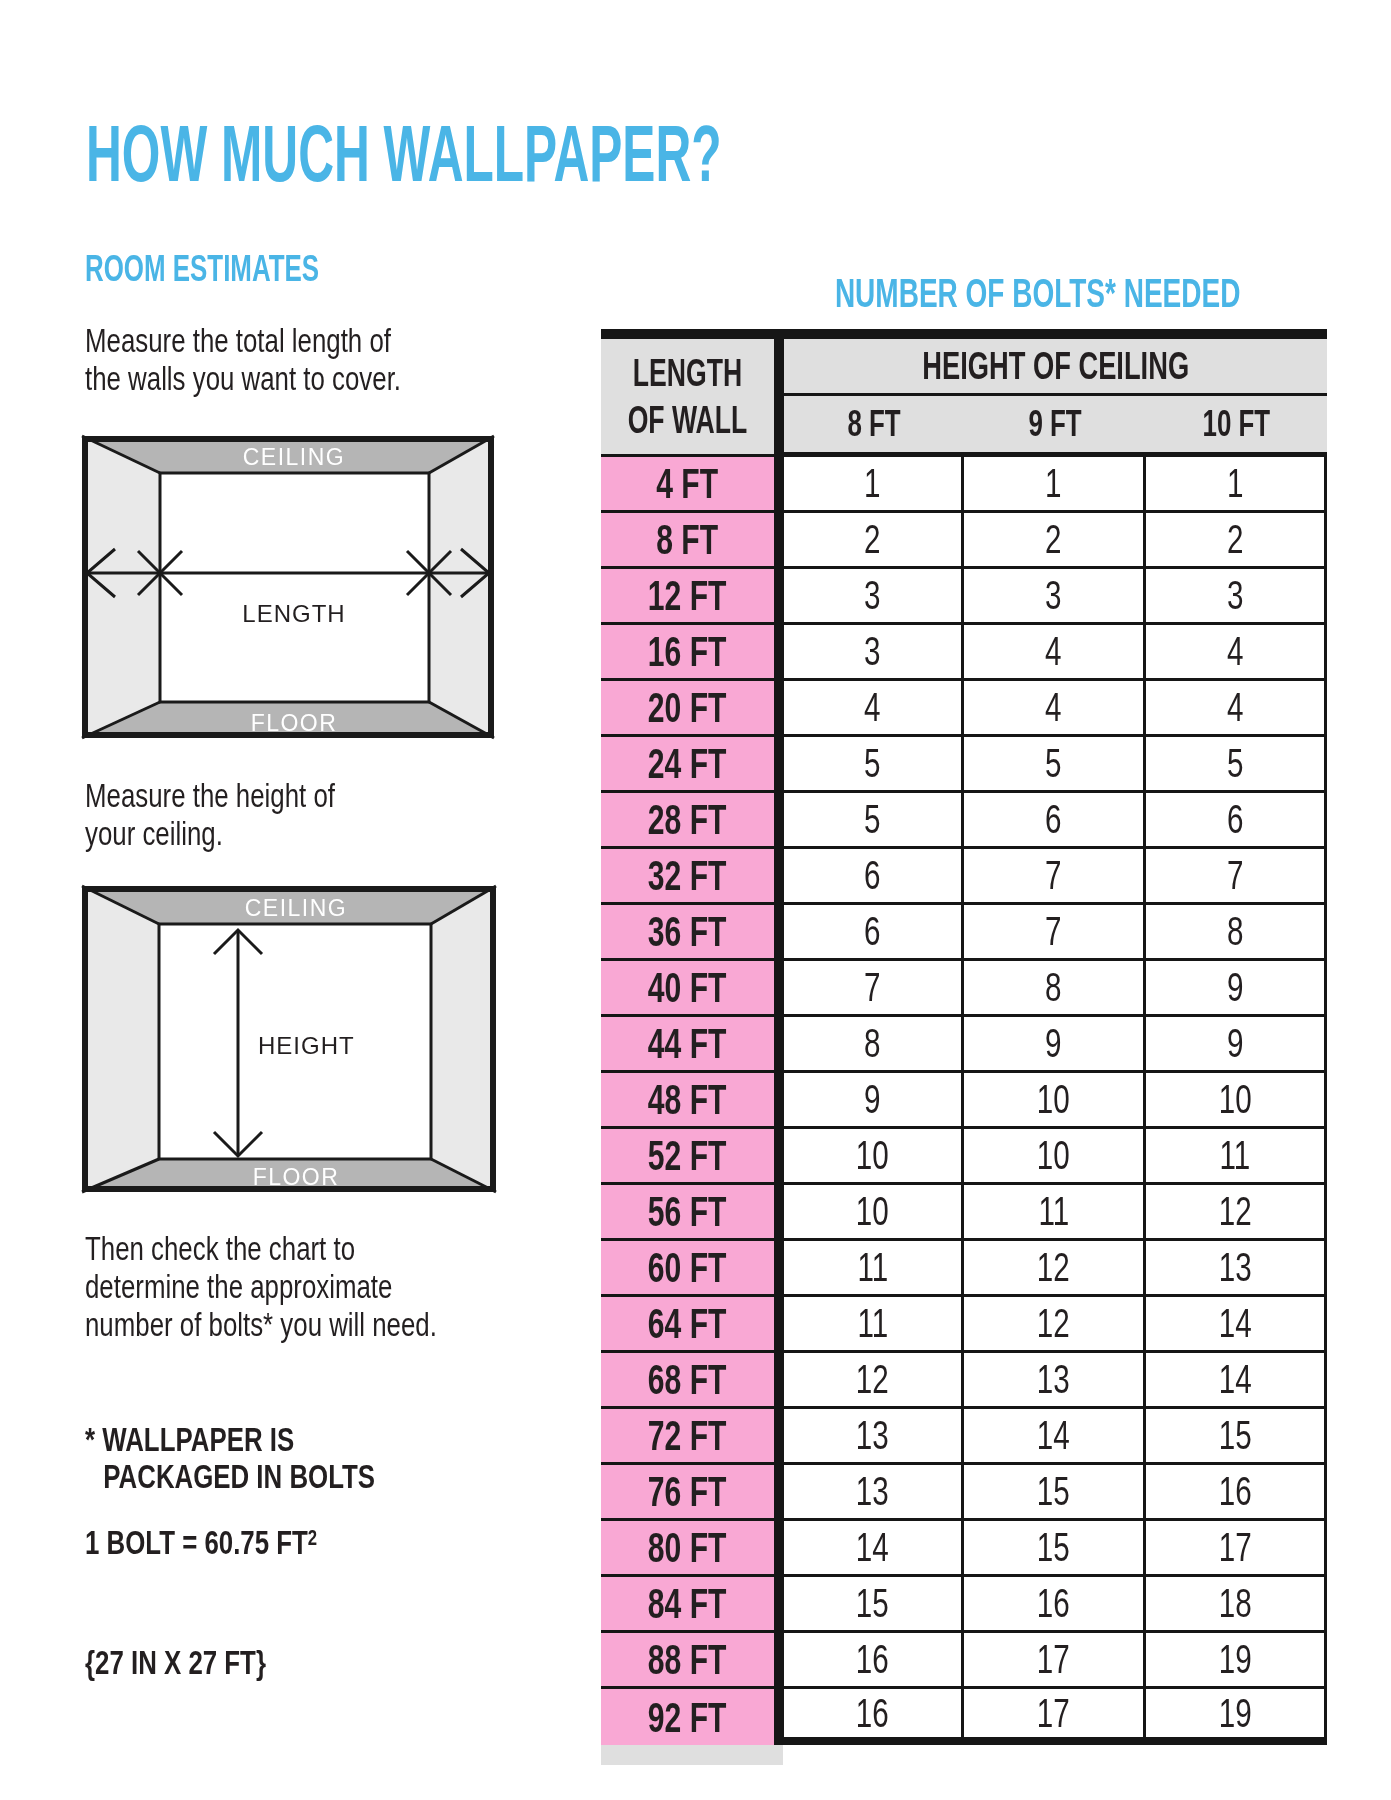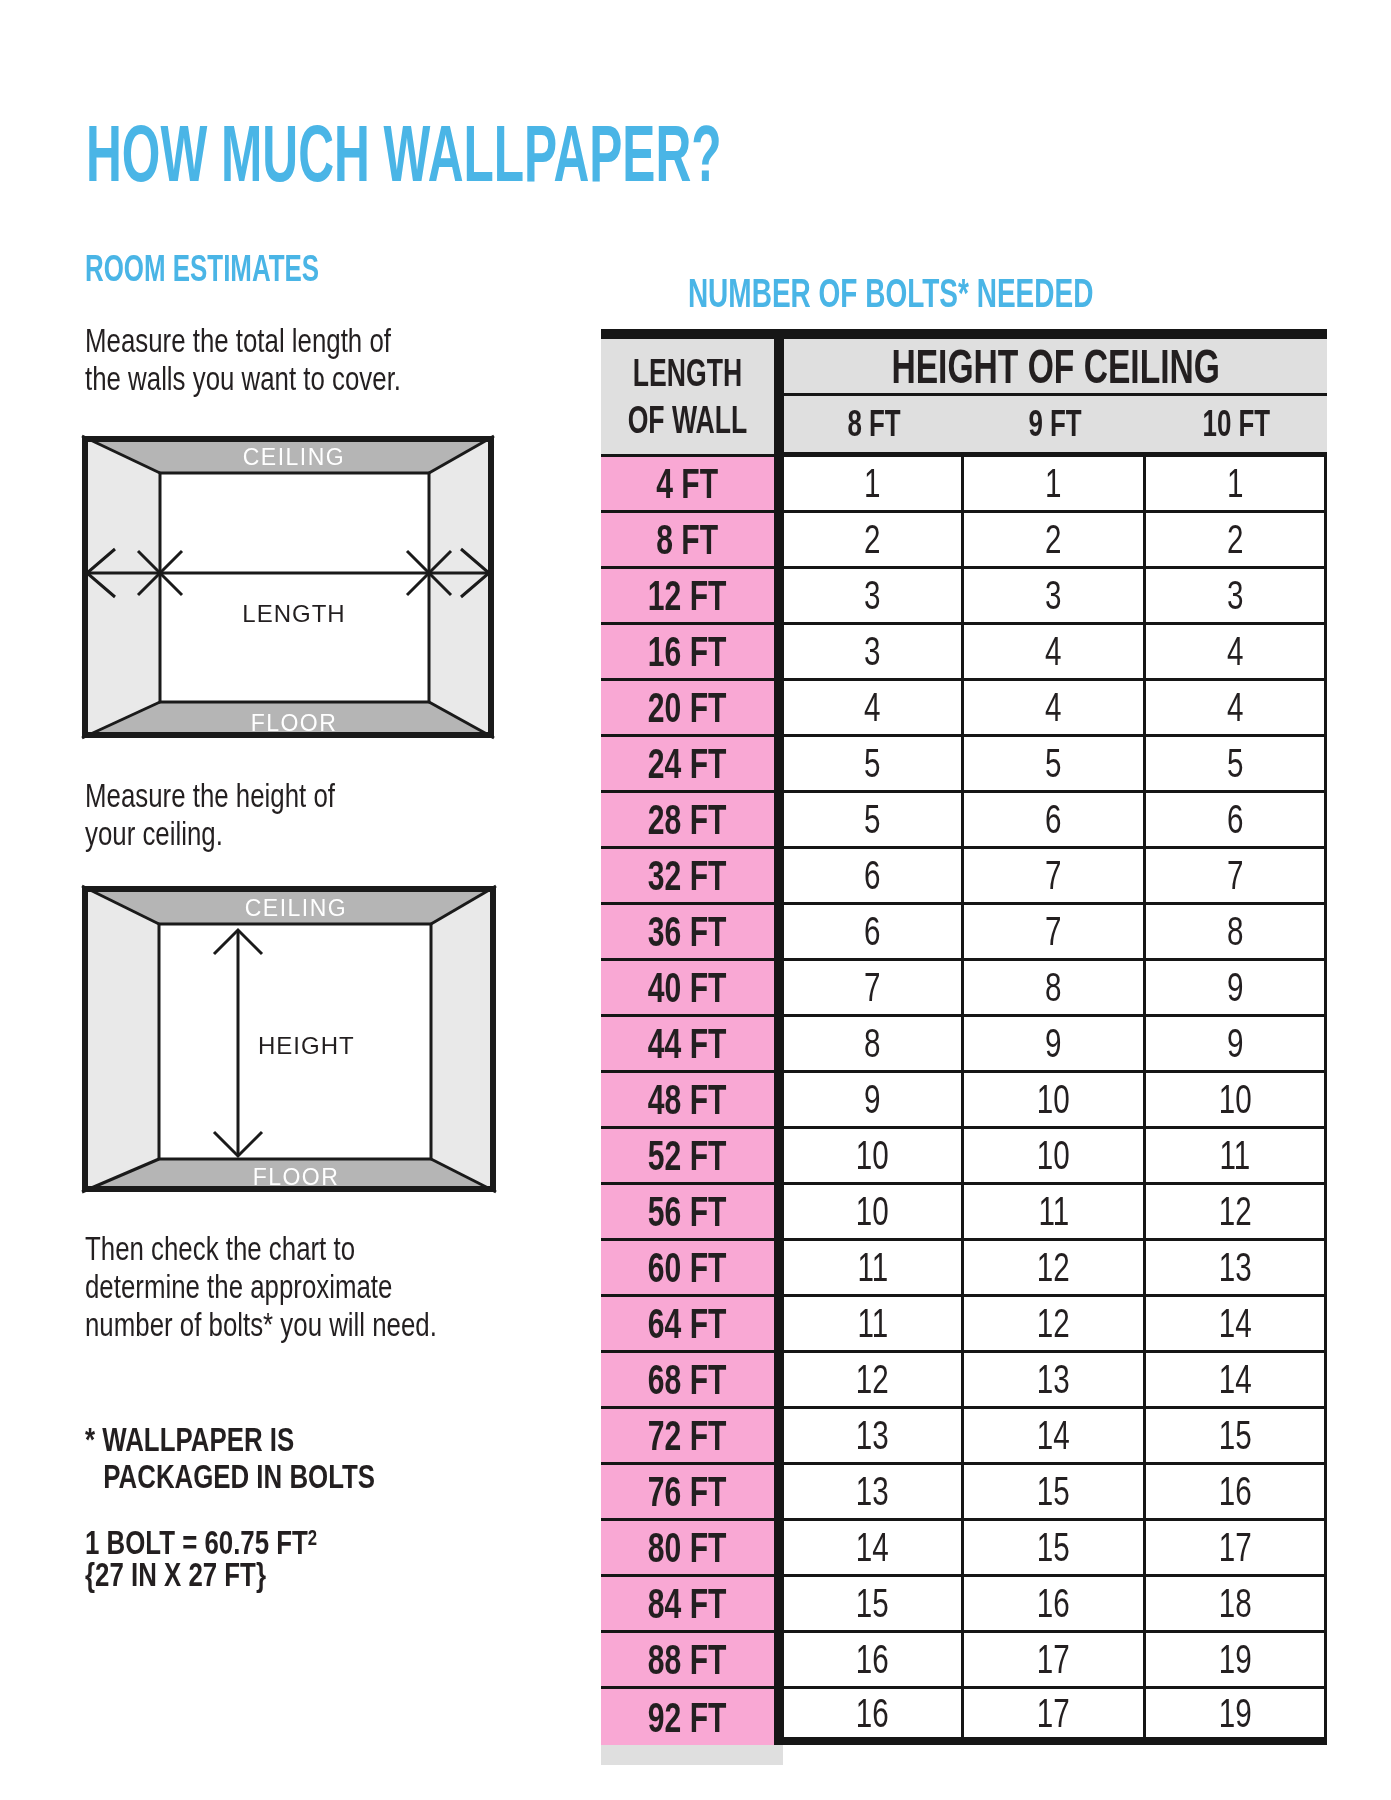--- a/index.html
+++ b/index.html
@@ -33,21 +33,21 @@
   }
   .foot-bold {
     font-size:34px; line-height:37px; font-weight:bold; white-space:nowrap;
   }
   .hang { text-indent:-24px; padding-left:24px; }
   sup.sq { font-size:22px; vertical-align:9px; }
 
   
   .tbl-title {
     left:601px; top:271px; width:726px;
-    text-align:left; font-size:40px; font-weight:bold; color:#4ab5e6;
+    text-align:right; font-size:40px; font-weight:bold; color:#4ab5e6;
     white-space:nowrap;
   }
   .grid {
     left:601px; top:329px; width:726px;
     display:grid;
     grid-template-columns:183px 180px 182px 181px;
     grid-template-rows:57px 61px;
     grid-auto-rows:56px;
     border-top:10px solid #161616;
   }
@@ -56,21 +56,21 @@
     grid-column:1; grid-row:1 / span 2;
     background:#dfdfdf;
     border-right:10px solid #161616;
     border-bottom:3px solid #161616;
     font-size:38px; font-weight:bold; text-align:center; line-height:1.22;
   }
   .group {
     grid-column:2 / span 3; grid-row:1;
     background:#dfdfdf;
     border-bottom:3px solid #161616;
-    font-size:48px; font-weight:bold;
+    font-size:39px; font-weight:bold;
   }
   .sub {
     grid-row:2; background:#dfdfdf;
     border-bottom:5px solid #161616;
     font-size:37px; font-weight:bold;
   }
   .lab {
     background:#f9a8d4;
     border-right:10px solid #161616;
     border-bottom:3px solid #161616;
@@ -176,21 +176,21 @@
 
 <div class="abs foot-bold" style="left:85px; top:1421px;">
   <span class="cxb hang">* WALLPAPER IS
 PACKAGED IN BOLTS</span>
 </div>
 
 <div class="abs foot-bold" style="left:85px; top:1519px;">
   <span class="cxb"><span>1 BOLT = 60.75 FT</span><sup class="sq">2</sup></span>
 </div>
 
-<div class="abs foot-bold" style="left:85px; top:1556px;">
+<div class="abs foot-bold" style="left:85px; top:1644px;">
   <span class="cxb">{27 IN X 27 FT}</span>
 </div>
 
 <div class="abs tbl-title">
   <span class="cxc">NUMBER OF BOLTS* NEEDED</span>
 </div>
 
 <div class="abs grid">
   <div class="cell corner">
     <span class="cxc">LENGTH

